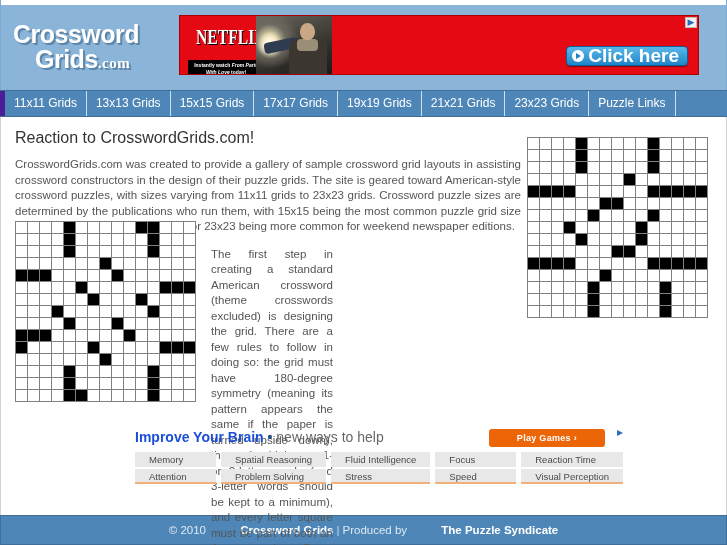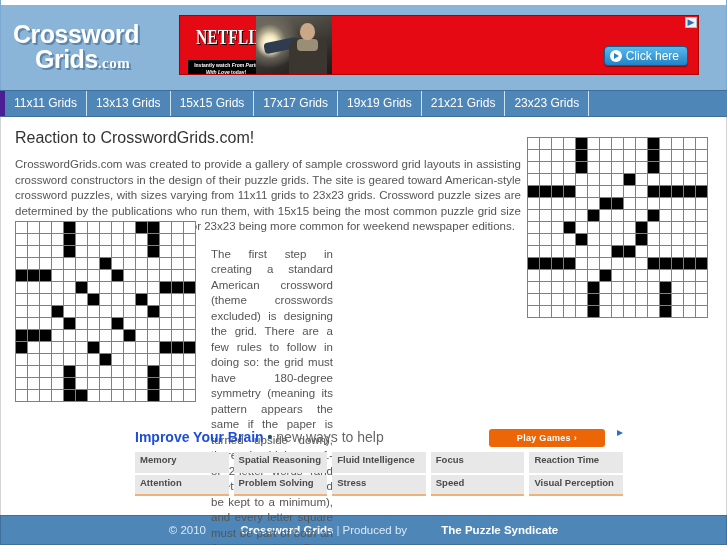--- a/index.html
+++ b/index.html
@@ -136,22 +136,22 @@
   }
   .ad-click {
     position: absolute;
     right: 10px; top: 30px;
     height: 20px;
     padding: 0 8px 0 5px;
     background: linear-gradient(#5cb8ea, #1f84c8);
     border: 1px solid #0b5f97;
     border-radius: 4px;
     color: #ffffff;
-    font-size: 12px;
-    font-weight: normal;
+    font-size: 19px;
+    font-weight: bold;
     line-height: 18px;
     display: flex;
     align-items: center;
     gap: 4px;
     box-shadow: 0 1px 1px rgba(0,0,0,0.4);
   }
   .play-dot {
     display: inline-block;
     width: 12px; height: 12px;
     border-radius: 50%;
@@ -276,24 +276,24 @@
     right: 0; top: -4px;
     color: #2a6ebb;
     font-size: 12px;
   }
   .ba-cols { display: flex; gap: 5px; }
   .ba-col { flex: 1 1 0; }
   .ba-chip {
     background: #e8e8e8;
     color: #4a4a4a;
     font-size: 9.5px;
-    font-weight: bold;
+    font-weight: normal;
     line-height: 15px;
-    height: 21px;
-    padding: 0 5px;
+    height: 15px;
+    padding: 0 14px;
     margin-bottom: 2px;
     white-space: nowrap;
     overflow: hidden;
   }
   .ba-chip.last { border-bottom: 2px solid #f0b27a; }
 
   
   .footer {
     height: 30px;
     background: #4f86b8;
@@ -342,20 +342,21 @@
   </div>
 
   <div class="nav">
     <div class="nav-item">11x11 Grids</div>
     <div class="nav-item">13x13 Grids</div>
     <div class="nav-item">15x15 Grids</div>
     <div class="nav-item">17x17 Grids</div>
     <div class="nav-item">19x19 Grids</div>
     <div class="nav-item">21x21 Grids</div>
     <div class="nav-item">23x23 Grids</div>
+    <div class="nav-item">Puzzle Links</div>
     <div class="nav-filler"></div>
   </div>
 
   <div class="main">
 
     <h1 class="page-title">Reaction to CrosswordGrids.com!</h1>
 
     <div class="intro-block">
       <p class="body-text">CrosswordGrids.com was created to provide a gallery of sample crossword grid layouts in assisting crossword constructors in the design of their puzzle grids. The site is geared toward American-style crossword puzzles, with sizes varying from 11x11 grids to 23x23 grids. Crossword puzzle sizes are determined by the publications who run them, with 15x15 being the most common puzzle grid size for daily newspapers, while 21x21 or 23x23 being more common for weekend newspaper editions.</p>
     </div>

